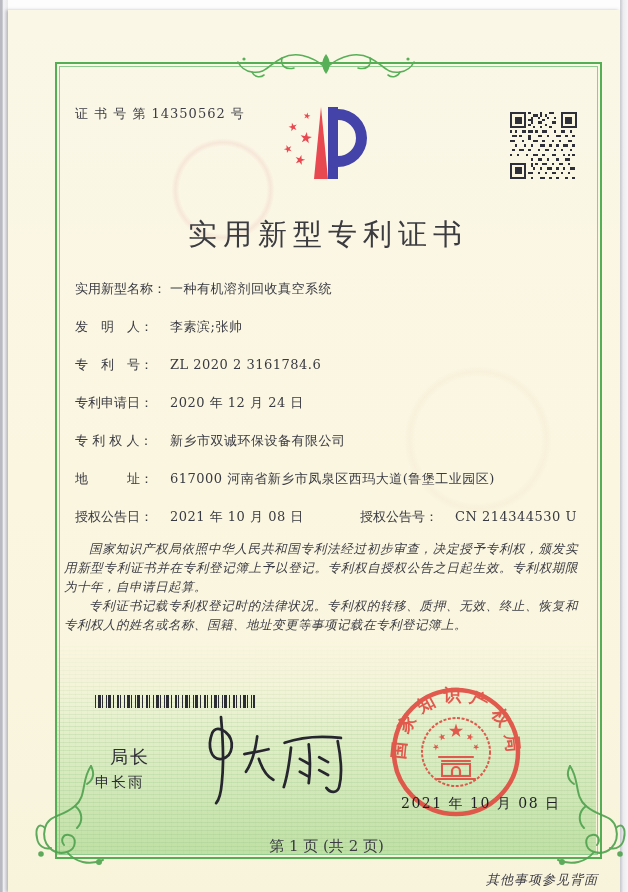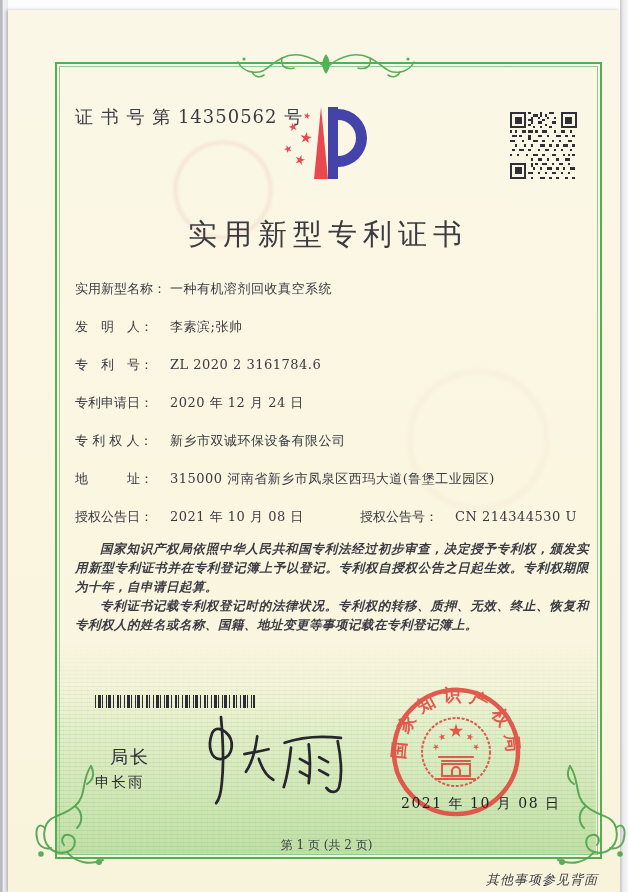--- a/index.html
+++ b/index.html
@@ -32,35 +32,35 @@
     z-index:0;
   }
   .frame-outer{position:absolute;left:47px;top:52px;width:543px;height:793px;
     border:2px solid #54ae54;z-index:1;}
   .frame-inner{position:absolute;inset:2px;border:1px solid #90cc90;}
   .ornament-top{position:absolute;left:228px;top:36px;z-index:2;}
   .flourish{position:absolute;z-index:2;}
   .fl-left{left:25px;top:752px;}
   .fl-right{left:545px;top:752px;transform:scaleX(-1);}
 
-  .cert-no{position:absolute;left:67px;top:95px;font-size:18px;letter-spacing:1px;
+  .cert-no{position:absolute;left:67px;top:95px;font-size:13px;letter-spacing:1px;
     color:#3c3c44;z-index:3;}
   .logo{position:absolute;left:268px;top:93px;z-index:3;}
   .qr{position:absolute;left:502px;top:102px;z-index:3;}
   .title{position:absolute;left:0;top:194px;width:612px;margin:11px;text-align:center;
     font-size:29px;font-weight:500;letter-spacing:6px;text-indent:6px;color:#3b3b40;z-index:3;}
 
   .fields{position:absolute;left:67px;top:269px;width:517px;z-index:3;
     font-size:13px;color:#3a3a42;}
   .frow{position:relative;height:19px;line-height:19px;margin-bottom:19px;white-space:nowrap;}
   .flabel{display:inline-block;width:95px;}
   .fvalue{letter-spacing:.5px;}
   .grant2{position:absolute;left:285px;top:0;}
 
-  .paras{position:absolute;left:67px;top:529px;width:514px;z-index:3;font-weight:bold;}
+  .paras{position:absolute;left:56px;top:529px;width:514px;z-index:3;}
   .para{margin:0;font-size:12.5px;line-height:19px;color:#3c3c44;text-align:justify;
     text-indent:2em;font-style:italic;letter-spacing:.5px;}
 
   .barcode{position:absolute;left:87px;top:685px;width:160px;height:13px;z-index:3;
     background:repeating-linear-gradient(90deg,
       #2c2c34 0 1px, transparent 1px 3px,
       #2c2c34 3px 6px, transparent 6px 7px,
       #2c2c34 7px 8px, transparent 8px 11px,
       #2c2c34 11px 12px, transparent 12px 13px,
       #2c2c34 13px 16px, transparent 16px 18px,
@@ -71,21 +71,21 @@
     color:#2e2e36;z-index:3;}
   .signer-name{position:absolute;left:87px;top:763px;font-size:14.5px;letter-spacing:2px;
     color:#2e2e36;z-index:3;}
   .signature{position:absolute;left:180px;top:688px;z-index:3;}
 
   .seal{position:absolute;left:373px;top:667px;z-index:3;opacity:.9;}
   .seal-date{position:absolute;left:393px;top:785px;font-size:14px;letter-spacing:1.5px;
     color:#1e1e24;z-index:4;}
 
   .page-indicator{position:absolute;left:47px;top:827px;width:543px;text-align:center;
-    font-size:12px;color:#3c3c44;z-index:3;}
+    font-size:15px;color:#3c3c44;z-index:3;}
   .back-note{position:absolute;left:47px;top:861px;width:543px;text-align:right;
     font-size:13px;color:#3c3c44;font-style:italic;letter-spacing:1px;z-index:3;}
 </style>
 </head>
 <body>
 
 <div class="scan">
   <div class="edge-left"></div>
   <div class="edge-right"></div>
 
@@ -167,21 +167,21 @@
       <div class="frow">
         <span class="flabel">专　利　号：</span><span class="fvalue">ZL 2020 2 3161784.6</span>
       </div>
       <div class="frow">
         <span class="flabel">专利申请日：</span><span class="fvalue">2020 年 12 月 24 日</span>
       </div>
       <div class="frow">
         <span class="flabel">专 利 权 人：</span><span class="fvalue">新乡市双诚环保设备有限公司</span>
       </div>
       <div class="frow">
-        <span class="flabel">地　　　址：</span><span class="fvalue">315000 河南省新乡市凤泉区西玛大道(鲁堡工业园区)</span>
+        <span class="flabel">地　　　址：</span><span class="fvalue">617000 河南省新乡市凤泉区西玛大道(鲁堡工业园区)</span>
       </div>
       <div class="frow">
         <span class="flabel">授权公告日：</span><span class="fvalue">2021 年 10 月 08 日</span>
         <span class="grant2"><span class="flabel">授权公告号：</span><span class="fvalue">CN 214344530 U</span></span>
       </div>
     </div>
 
     <div class="paras">
       <p class="para">国家知识产权局依照中华人民共和国专利法经过初步审查，决定授予专利权，颁发实用新型专利证书并在专利登记簿上予以登记。专利权自授权公告之日起生效。专利权期限为十年，自申请日起算。</p>
       <p class="para">专利证书记载专利权登记时的法律状况。专利权的转移、质押、无效、终止、恢复和专利权人的姓名或名称、国籍、地址变更等事项记载在专利登记簿上。</p>

